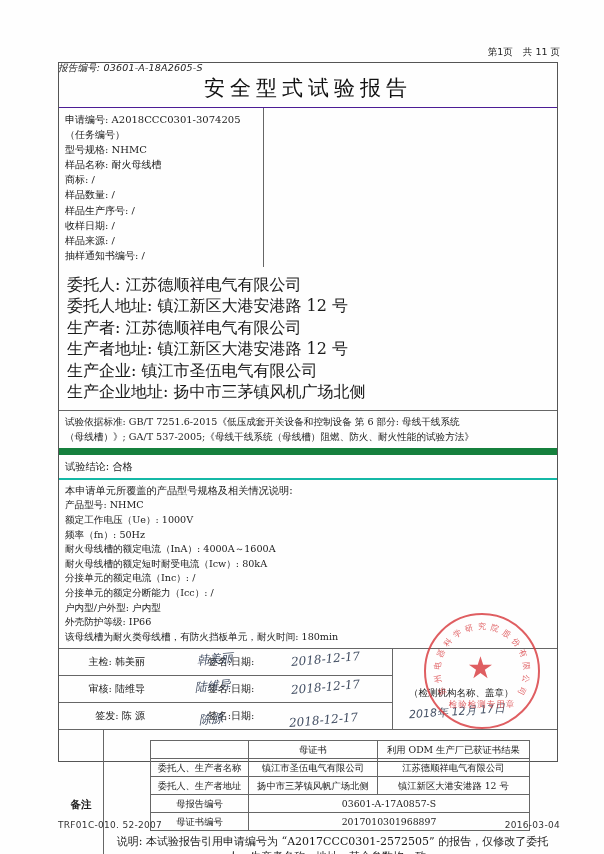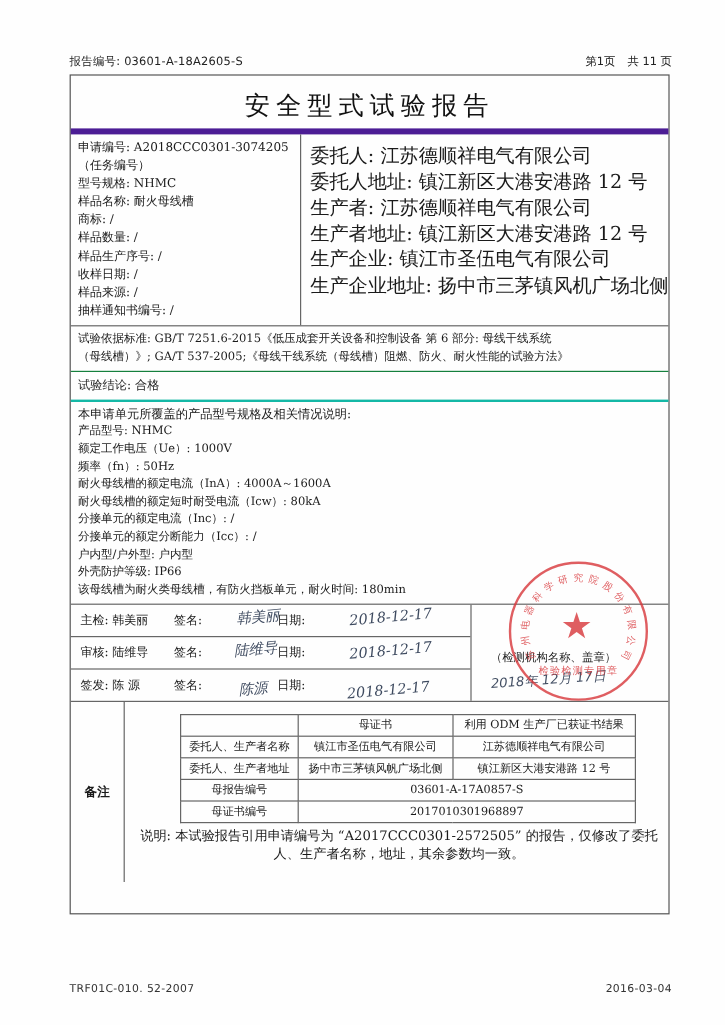--- a/index.html
+++ b/index.html
@@ -26,21 +26,21 @@
   .hdr {
     position: absolute;
     left: 58px;
     top: 44px;
     width: 502px;
     height: 16px;
     font-size: 9.5px;
     line-height: 16px;
     color: #222;
   }
-  .hdr-left { position: absolute; left: 0; top: 0; white-space: nowrap; letter-spacing: .2px;}
+  .hdr-left { position: absolute; left: 0; top: 16px; white-space: nowrap; letter-spacing: .2px; font-style: italic;}
   .hdr-right { position: absolute; right: 0; top: 0; white-space: nowrap; }
   .hdr-right span { margin-left: 10px; }
 
   
   .frame {
     position: absolute;
     left: 58px;
     top: 62px;
     width: 500px;
     height: 700px;
@@ -55,21 +55,22 @@
     font-family: "DejaVu Serif", "Liberation Serif", serif;
     font-size: 21px;
     letter-spacing: 5px;
     color: #111;
     font-weight: normal;
   }
 
   
   .info {
     display: flex;
-    border-top: 5px solid #4c1d95;
+    border-top: 1px solid #4c1d95;
+    flex-direction: column;
   }
   .info-l {
     width: 205px;
     box-sizing: border-box;
     padding: 4px 0 4px 6px;
     border-right: 1px solid #666;
   }
   .info-r {
     flex: 1;
     box-sizing: border-box;
@@ -90,21 +91,21 @@
 
   
   .std {
     border-top: 1px solid #666;
     padding: 3px 4px 3px 6px;
     font-size: 9.6px;
     line-height: 15.5px;
     font-family: "DejaVu Serif", "Liberation Serif", serif;
   }
   .concl {
-    border-top: 1px solid #15803d;
+    border-top: 7px solid #15803d;
     padding: 4px 6px 4px 6px;
     font-size: 10.2px;
     line-height: 15px;
     font-family: "DejaVu Serif", "Liberation Serif", serif;
   }
 
   
   .specs {
     border-top: 2px solid #14b8a6;
     padding: 3px 6px 4px 6px;
@@ -115,21 +116,21 @@
     line-height: 15.5px;
   }
   .specs .sp {
     font-size: 9.6px;
     line-height: 14.6px;
     white-space: nowrap;
   }
 
   
   .sigwrap { border-top: 1px solid #666; display: flex; position: relative; }
-  .sigtab { width: 334px; box-sizing: border-box; border-right: 1px solid #666; }
+  .sigtab { width: 334px; box-sizing: border-box; border-right: 1px solid #666; text-align: right; }
   .sigrow {
     height: 26px;
     display: flex;
     align-items: center;
     position: relative;
     font-size: 10px;
     font-family: "DejaVu Serif", "Liberation Serif", serif;
   }
   .sigrow + .sigrow { border-top: 1px solid #666; }
   .sg-role { width: 78px; padding-left: 8px; white-space: nowrap; }

